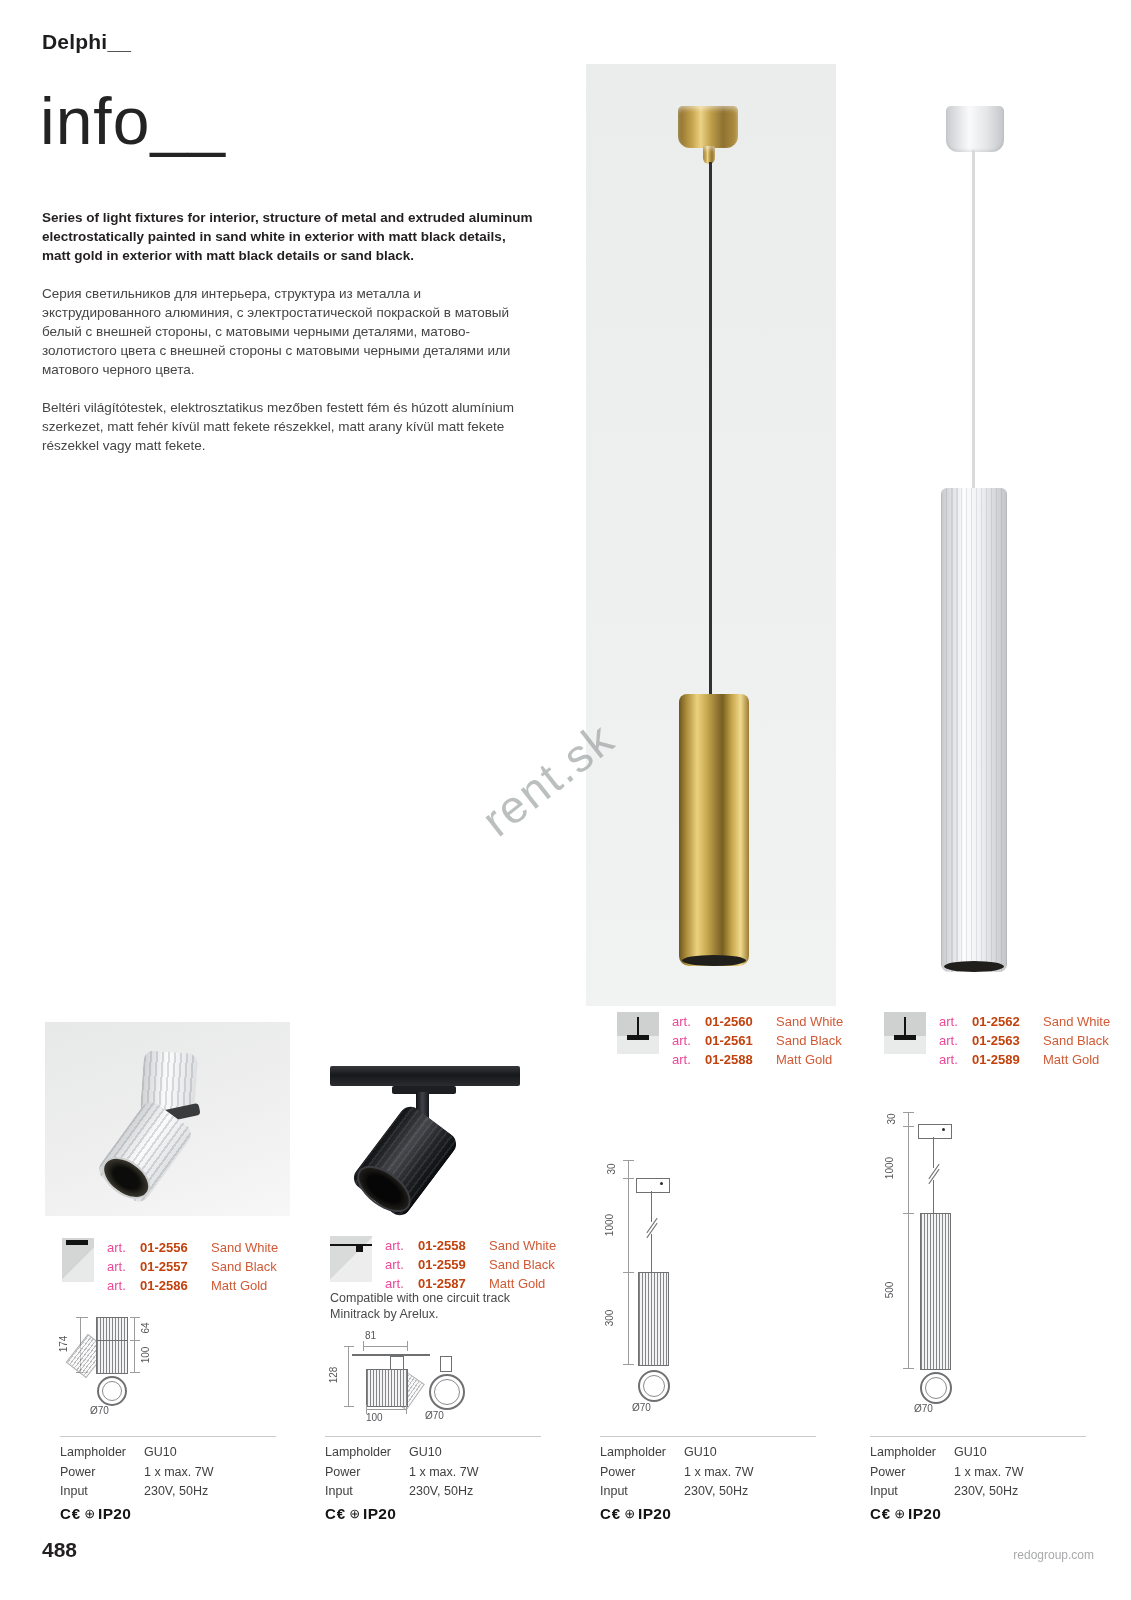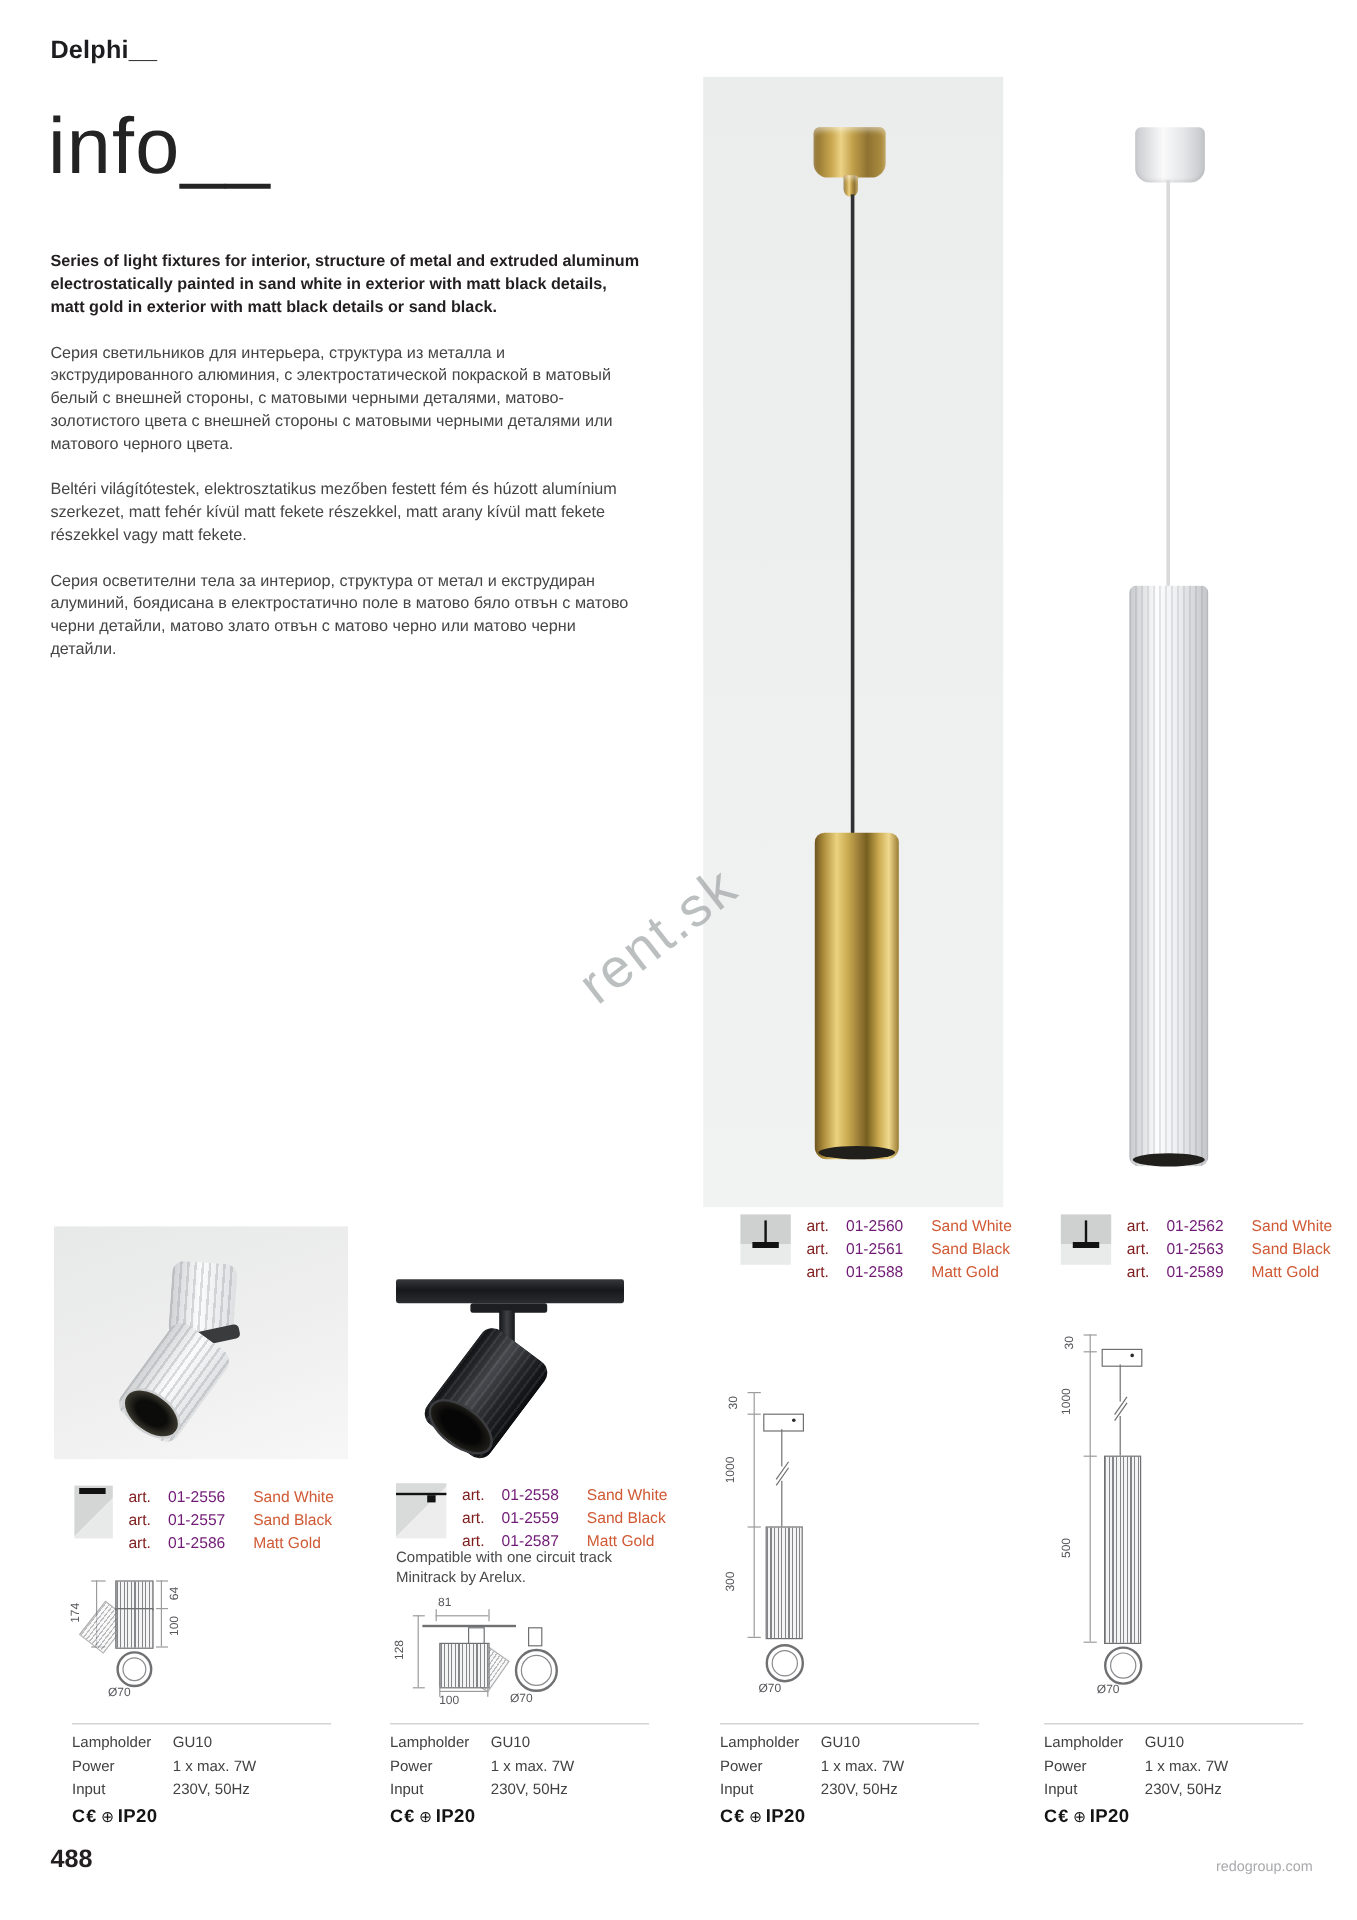--- a/index.html
+++ b/index.html
@@ -45,22 +45,22 @@
   .open-b{position:absolute;left:2px;right:2px;bottom:-3px;height:30px;border-radius:50%;
           background:radial-gradient(#060606 45%,#23211c 75%,#3a3b3f 90%);border:2px solid #3c3d41}
 
   
   .wmark{font-size:46px;font-weight:300;color:rgba(150,156,156,.65);transform:rotate(-38deg);letter-spacing:2px}
 
   
   .artblock{position:absolute;display:flex;gap:13px}
   .artrows{display:flex;flex-direction:column}
   .artrow{display:flex;font-size:13px;line-height:19px;align-items:baseline}
-  .alab{width:26px;color:#7f1d1d}
-  .acode{width:66px;font-weight:400;color:#701a75;margin-left:7px}
+  .alab{width:26px;color:#ec4899}
+  .acode{width:66px;font-weight:700;color:#c2410c;margin-left:7px}
   .afin{color:#d05a35;margin-left:5px}
   .thumb{position:relative;flex:0 0 auto}
   .pthumb{width:42px;height:42px;background:linear-gradient(180deg,#cfd0d0 0 58%,#e9eaea 58% 100%)}
   .pthumb .t-stem{position:absolute;left:20px;top:5px;width:2px;height:18px;background:#121212}
   .pthumb .t-bar{position:absolute;left:10px;top:23px;width:22px;height:5px;background:#121212}
   .sthumb{width:32px;height:44px;background:linear-gradient(135deg,#d4d5d5 0 55%,#e8e9e9 55%)}
   .sthumb .t-bar{position:absolute;left:4px;top:2px;width:22px;height:5px;background:#121212}
   .tthumb{width:42px;height:46px;background:linear-gradient(135deg,#d9dada 0 50%,#ededed 50%)}
   .tthumb .t-line{position:absolute;left:0;top:8px;width:100%;height:2px;background:#121212}
   .tthumb .t-nub{position:absolute;left:26px;top:10px;width:7px;height:6px;background:#121212}
@@ -144,21 +144,20 @@
     <span>Delphi</span><span class="us">__</span>
   </div>
   <h1 class="abs title" style="left:40px;top:88px;margin:0">
     <span>info</span><span>__</span>
   </h1>
 
   <div class="abs desc" style="left:42px;top:208px">
     <p class="en">Series of light fixtures for interior, structure of metal and extruded aluminum electrostatically painted in sand white in exterior with matt black details, matt gold in exterior with matt black details or sand black.</p>
     <p>Серия светильников для интерьера, структура из металла и экструдированного алюминия, с электростатической покраской в матовый белый с внешней стороны, с матовыми черными деталями, матово-золотистого цвета с внешней стороны с матовыми черными деталями или матового черного цвета.</p>
     <p>Beltéri világítótestek, elektrosztatikus mezőben festett fém és húzott alumínium szerkezet, matt fehér kívül matt fekete részekkel, matt arany kívül matt fekete részekkel vagy matt fekete.</p>
-    <p>Серия осветителни тела за интериор, структура от метал и екструдиран алуминий, боядисана в електростатично поле в матово бяло отвън с матово черни детайли, матово злато отвън с матово черно или матово черни детайли.</p>
   </div>
 
   <div class="artblock" style="left:617px;top:1012px">
     <div class="thumb pthumb">
         <i class="t-stem"></i>
         <i class="t-bar"></i>
       </div>
     <div class="artrows">
       <div class="artrow">
         <span class="alab">art.</span>

